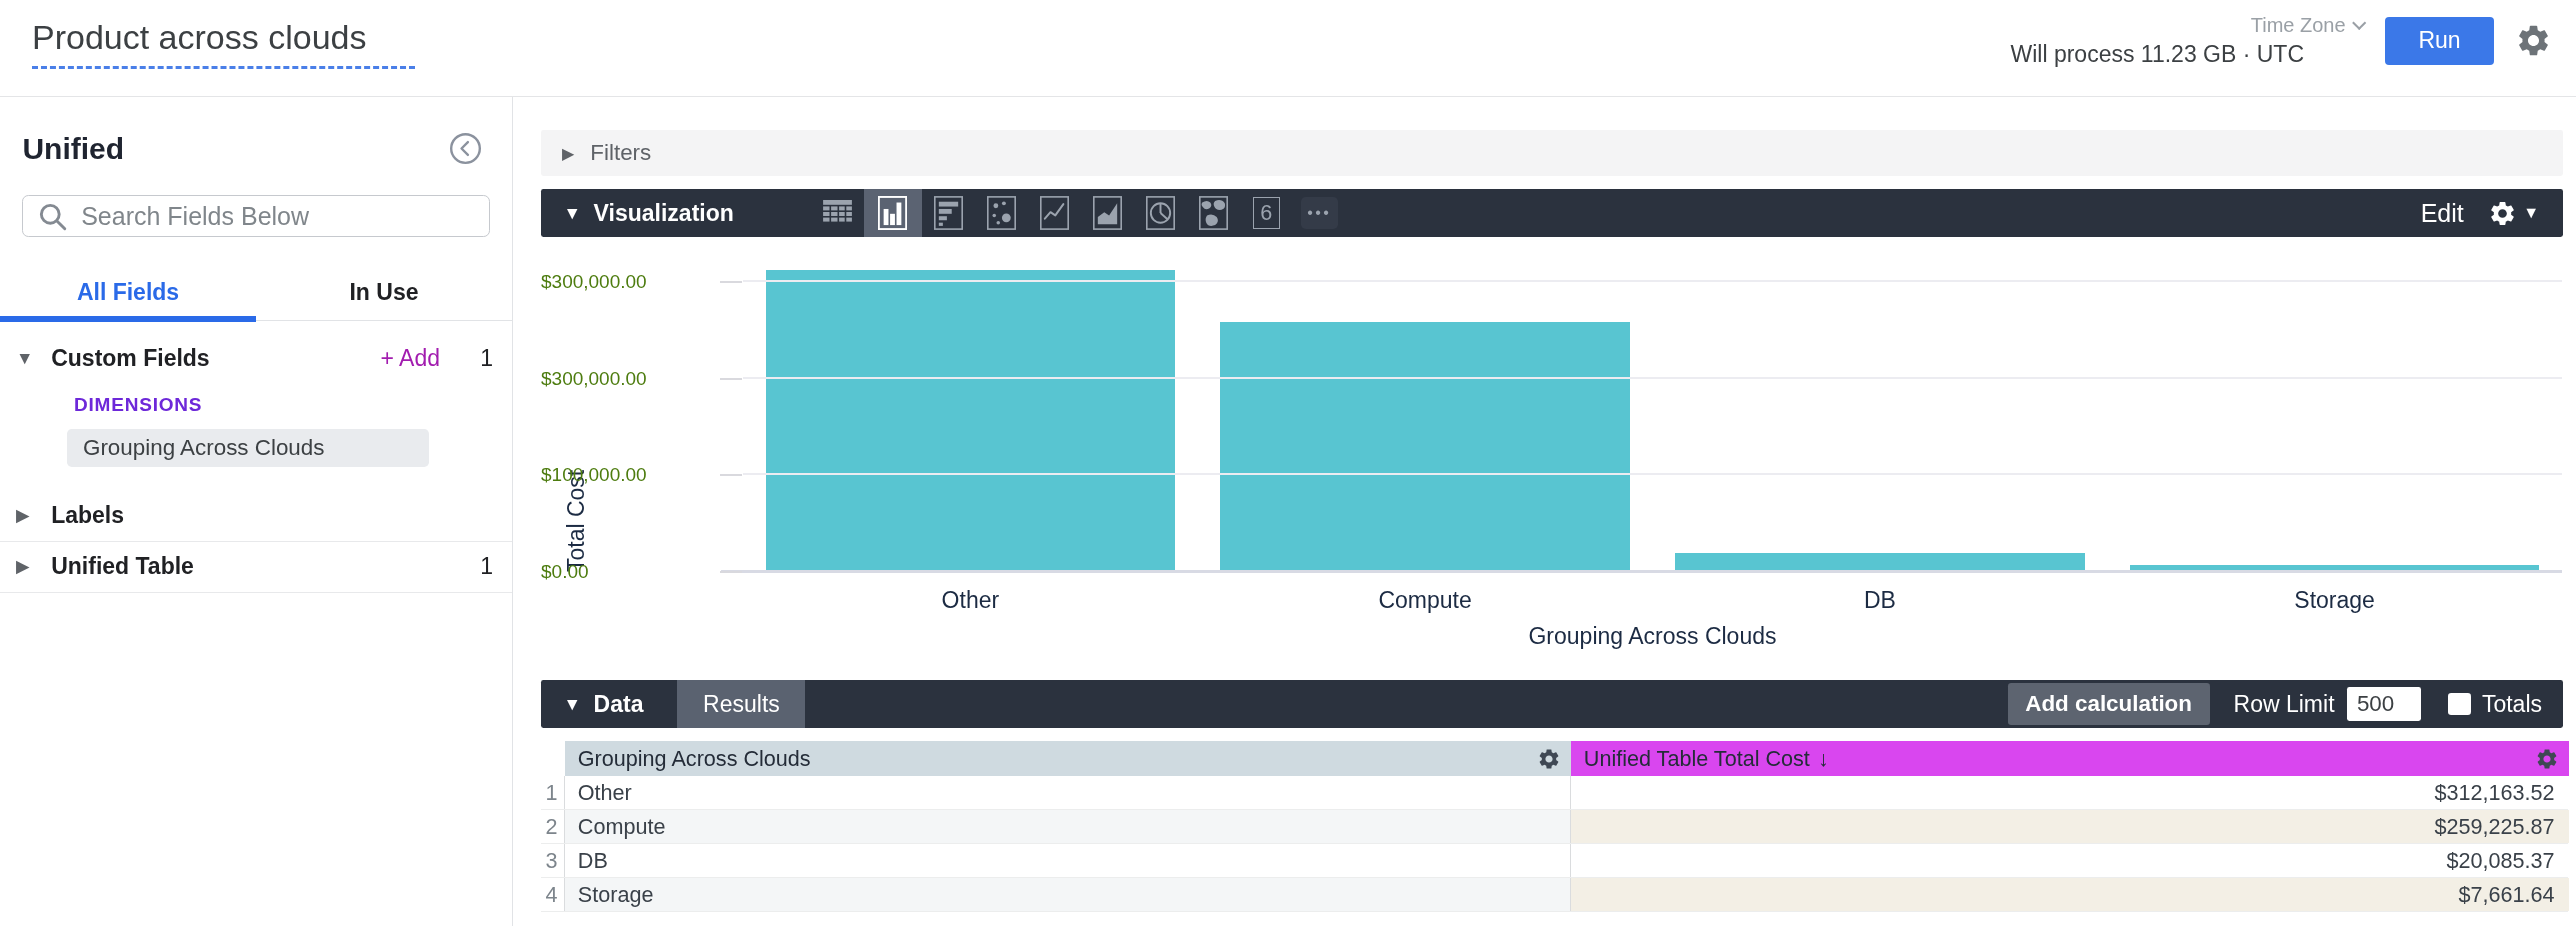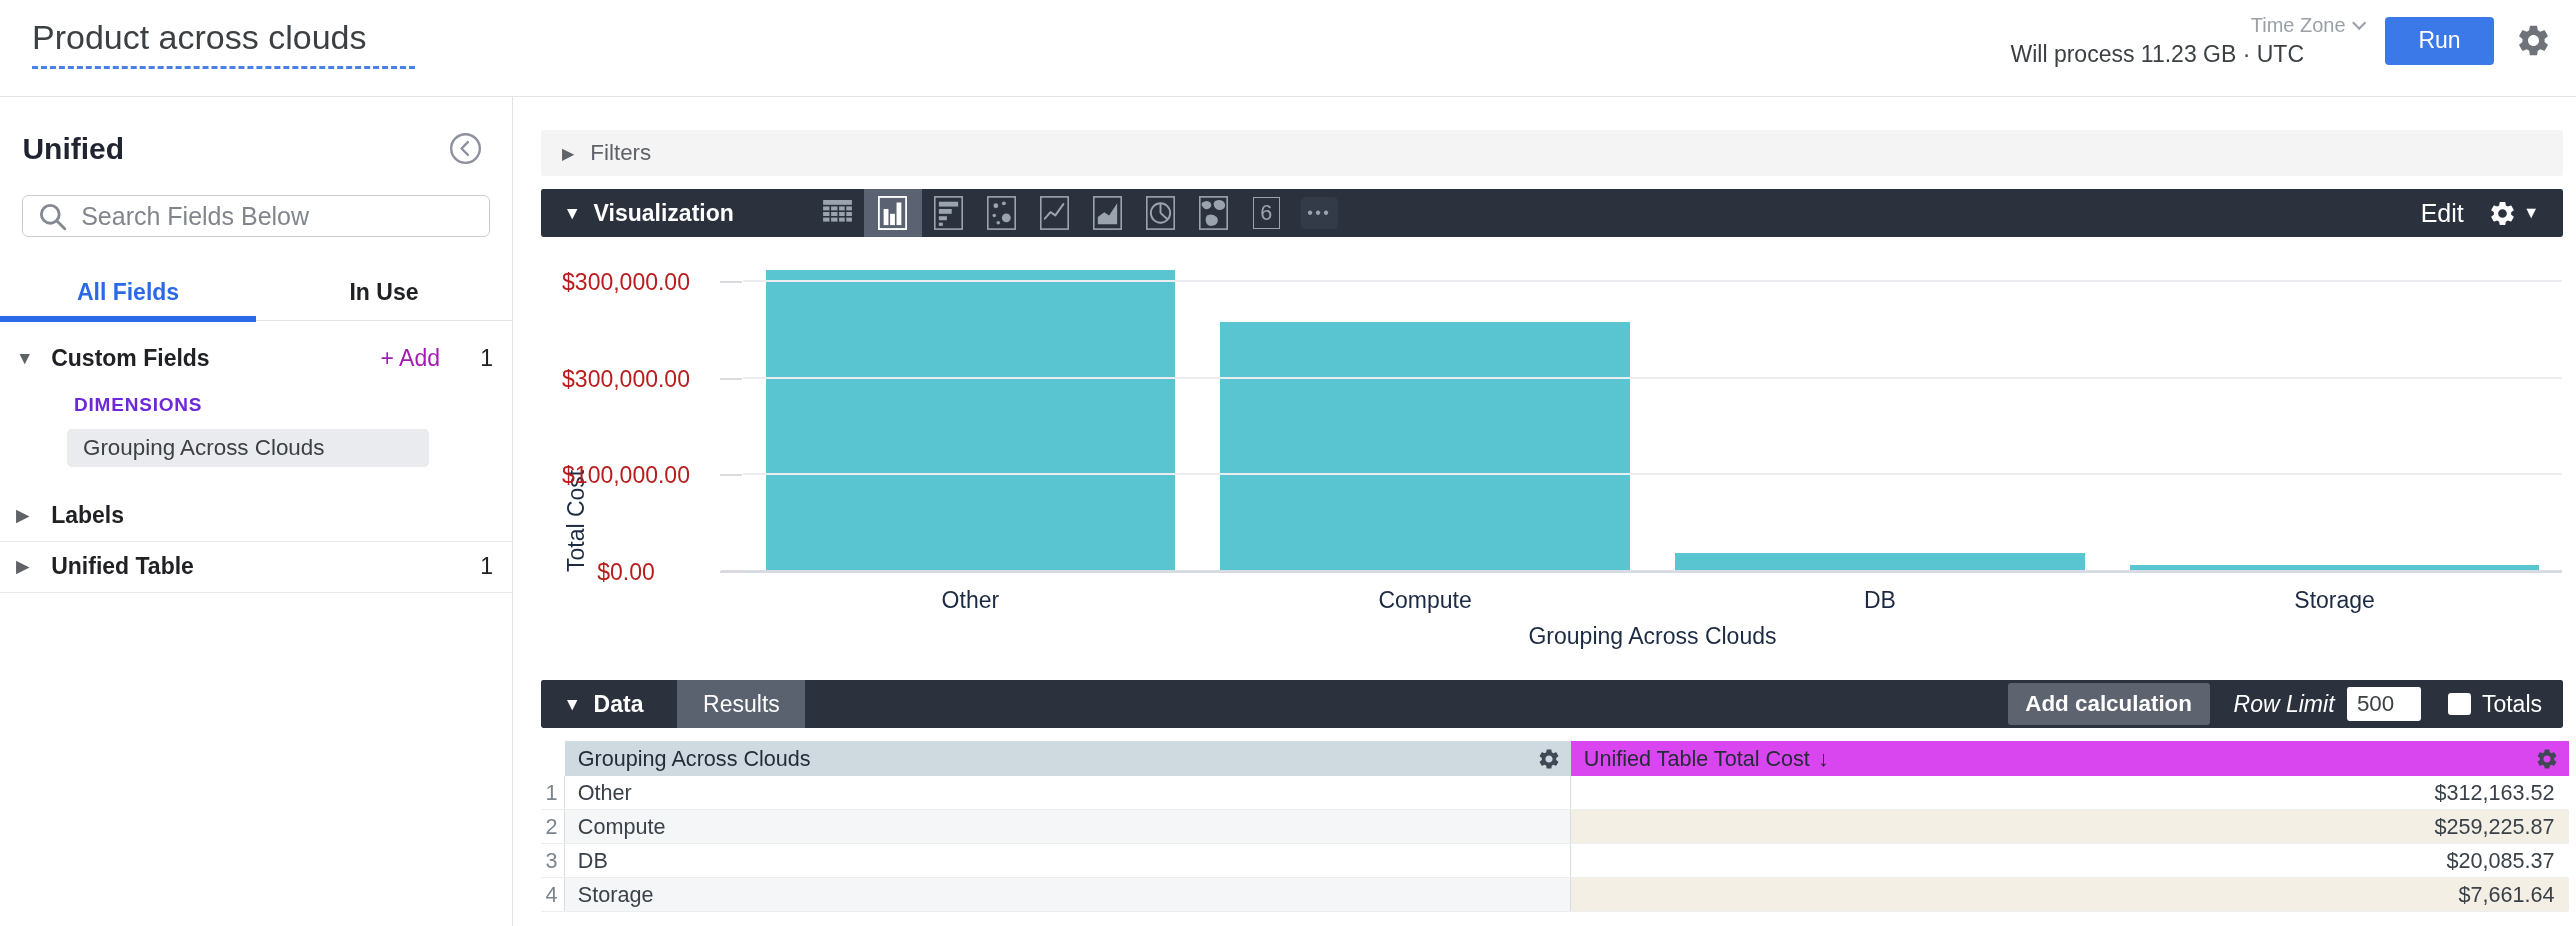--- a/index.html
+++ b/index.html
@@ -77,35 +77,35 @@
   
   .chart-region { position:absolute; left:541px; top:237px; width:2024px; height:443px; background:#fff; }
   .y-axis-title { position:absolute; left:22.4px; top:21px; height:314px; display:flex; align-items:center;
                   writing-mode:vertical-rl; transform:rotate(180deg); font-size:23px; color:#1c2b43; }
   .plot-area { position:absolute; left:202px; top:21px; width:1819px; height:314px; }
   .gridline { position:absolute; left:0; width:100%; height:1.6px; background:#ececf1; }
   .baseline { position:absolute; left:-22.4px; right:0; bottom:-0.8px; width:auto; height:2.4px; background:#d8dae4; }
   .bars-row { position:absolute; inset:0; display:flex; align-items:flex-end; }
   .bar-slot { flex:1; display:flex; justify-content:center; align-items:flex-end; height:100%; }
   .bar { width:90%; background:#58c5d1; }
-  .y-tick-label { position:absolute; left:0; width:170px; text-align:center; font-size:23px; color:#b91c1c;
+  .y-tick-label { position:absolute; left:0; width:170px; text-align:left; font-size:19px; color:#4d7c0f;
                   transform:translateY(50%); }
   .y-tick-dash { position:absolute; left:179px; width:22.4px; height:2.4px; background:#d9d9de; }
   .cat-row { position:absolute; left:202px; top:350px; width:1819px; display:flex; }
   .cat-label { flex:1; text-align:center; font-size:23px; color:#1c2b43; }
   .x-axis-title { position:absolute; left:202px; top:386px; width:1819px; text-align:center;
                   font-size:23px; color:#1c2b43; }
 
   
   .data-right { margin-left:auto; display:flex; align-items:center; padding-right:21px; }
   .results-tab { height:48px; min-width:128px; background:#5a6270; display:flex; align-items:center;
                  justify-content:center; font-size:23px; color:#fff; margin-left:34px; cursor:pointer; padding:0 21px; }
   .addcalc-btn { background:#5d6470; border:none; color:#fff; font-size:22.4px; font-weight:700;
                  padding:8px 17.6px; border-radius:3.2px; cursor:pointer; font-family:inherit; }
-  .rowlimit-label { font-size:23px; color:#fff; margin-left:24px;font-style:italic; }
+  .rowlimit-label { font-size:23px; color:#fff; margin-left:24px; }
   .rowlimit-input { width:74px; height:34px; border:none; border-radius:2.4px; font-size:22.4px; color:#3c4043;
                     padding-left:9.6px; margin-left:12.8px; font-family:inherit; }
   .totals-check { width:22.4px; height:22.4px; background:#fff; border-radius:3.2px; margin-left:27px; cursor:pointer; }
   .totals-label { font-size:23px; color:#fff; margin-left:11.2px; }
 
   
   .results-table { position:absolute; left:541px; top:741px; width:2027px; }
   .tbl-header { display:grid; grid-template-columns:24px 1006px 998px; height:35px; }
   .th { display:flex; align-items:center; font-size:21.6px; color:#242c38; }
   .th-dim { background:#cfdae0; padding:0 9.6px 0 12.8px; }

